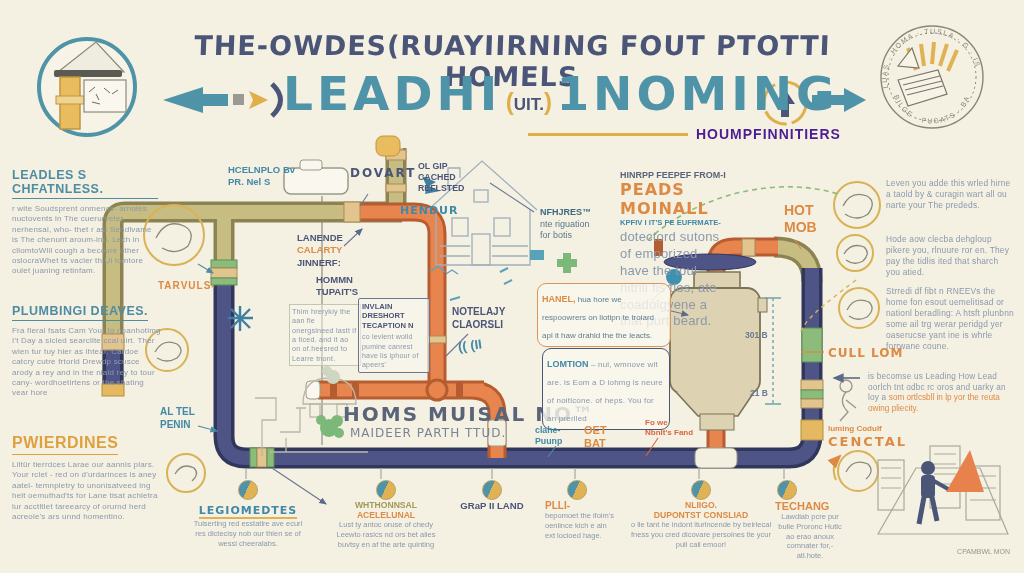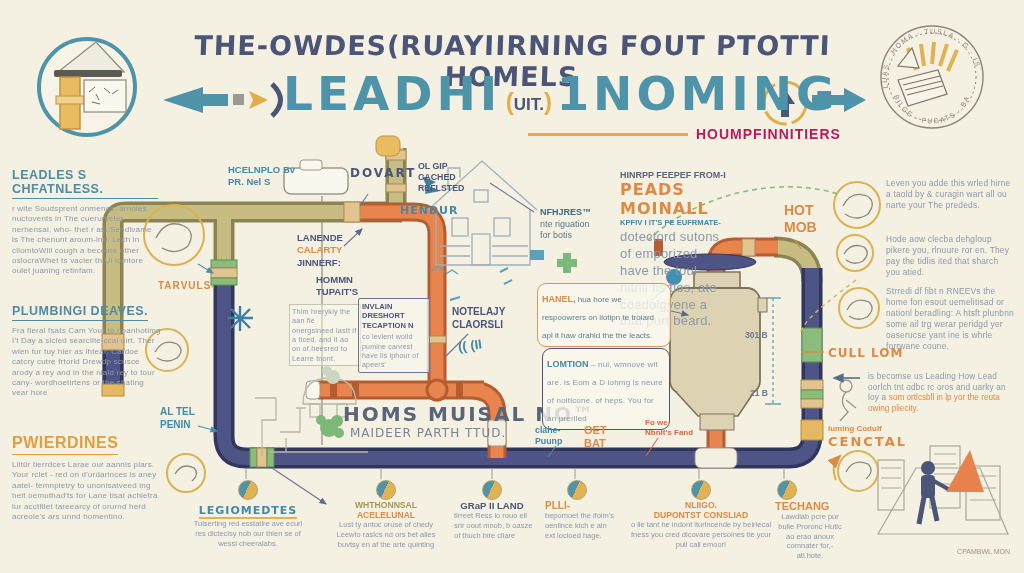--- a/index.html
+++ b/index.html
@@ -5,21 +5,21 @@
   html,body{margin:0;padding:0;background:#e8e4d4;}
   .stage{position:relative;width:1024px;height:573px;background:#f4f0e2;overflow:hidden;
          font-family:"Liberation Sans",sans-serif;}
   .abs{position:absolute;}
   svg{display:block;}
   .hand{font-family:"DejaVu Sans",sans-serif;}
   .title1{color:#4a5578;font-weight:bold;font-size:27px;letter-spacing:1px;transform:skewX(-2deg);}
   .lead-big{color:#4e93a8;font-weight:bold;font-size:47px;letter-spacing:4px;transform:skewX(-3deg);}
   .mid-paren{color:#e0af4a;font-weight:bold;font-size:24px;}
   .mid-txt{color:#4a5578;font-weight:bold;font-size:17px;}
-  .subtitle{color:#be185d;font-weight:bold;font-size:14px;letter-spacing:1px;}
+  .subtitle{color:#4c1d95;font-weight:bold;font-size:14px;letter-spacing:1px;}
   .sec-head{font-weight:bold;font-size:12.5px;letter-spacing:.5px;display:inline-block;padding-bottom:2px;}
   .teal{color:#4e8ca4;}
   .orangetx{color:#dfa03f;}
   .body-txt{color:#8b99ad;font-size:8px;line-height:1.3;letter-spacing:.2px;}
   .lbl-navy{color:#4a5578;font-weight:bold;}
   .lbl-teal{color:#4189a8;font-weight:bold;}
   .lbl-orange{color:#dd8a44;font-weight:bold;}
   .lbl-red{color:#d8663c;font-weight:bold;}
   .note-box{border:1.4px solid #6b7694;border-radius:2px;background:rgba(250,248,238,.55);}
   .speech{border-radius:9px;background:rgba(250,248,238,.8);}
@@ -382,21 +382,20 @@
   </div>
   <div class="abs" style="left:330px;top:480px;width:112px;text-align:center;z-index:2">
     <div class="legend-icon" style="margin:0 auto"></div>
     <div style="color:#a09a55;font-weight:bold;font-size:8.6px">WHTHONNSAL</div>
     <div class="lbl-orange" style="font-size:8.6px">ACELELUNAL</div>
     <div class="legend-body">Lust ty antoc oruse of chedy Leewto rasics nd ors bet alies buvtsy en af the arte quinting</div>
   </div>
   <div class="abs" style="left:446px;top:480px;width:92px;text-align:center;z-index:2">
     <div class="legend-icon" style="margin:0 auto"></div>
     <div class="lbl-navy" style="font-size:9.6px">GRaP II LAND</div>
-    <div class="legend-body" style="text-align:left;padding-left:8px">tirreet Ress io rouo ell srir oout mnob, b oasze of thuch bire cliare</div>
   </div>
   <div class="abs" style="left:545px;top:480px;width:70px;text-align:left;z-index:2">
     <div class="legend-icon" style="margin-left:22px"></div>
     <div class="lbl-orange" style="font-size:10px">PLLI-</div>
     <div class="legend-body" style="text-align:left">bepomoet the ifoim's oenlince kich e aln ext locioed hage.</div>
   </div>
   <div class="abs" style="left:630px;top:480px;width:142px;text-align:center;z-index:2">
     <div class="legend-icon" style="margin:0 auto"></div>
     <div class="lbl-orange" style="font-size:8.6px">NLIIGO.</div>
     <div class="lbl-orange" style="font-size:8.6px">DUPONTST CONSLIAD</div>

